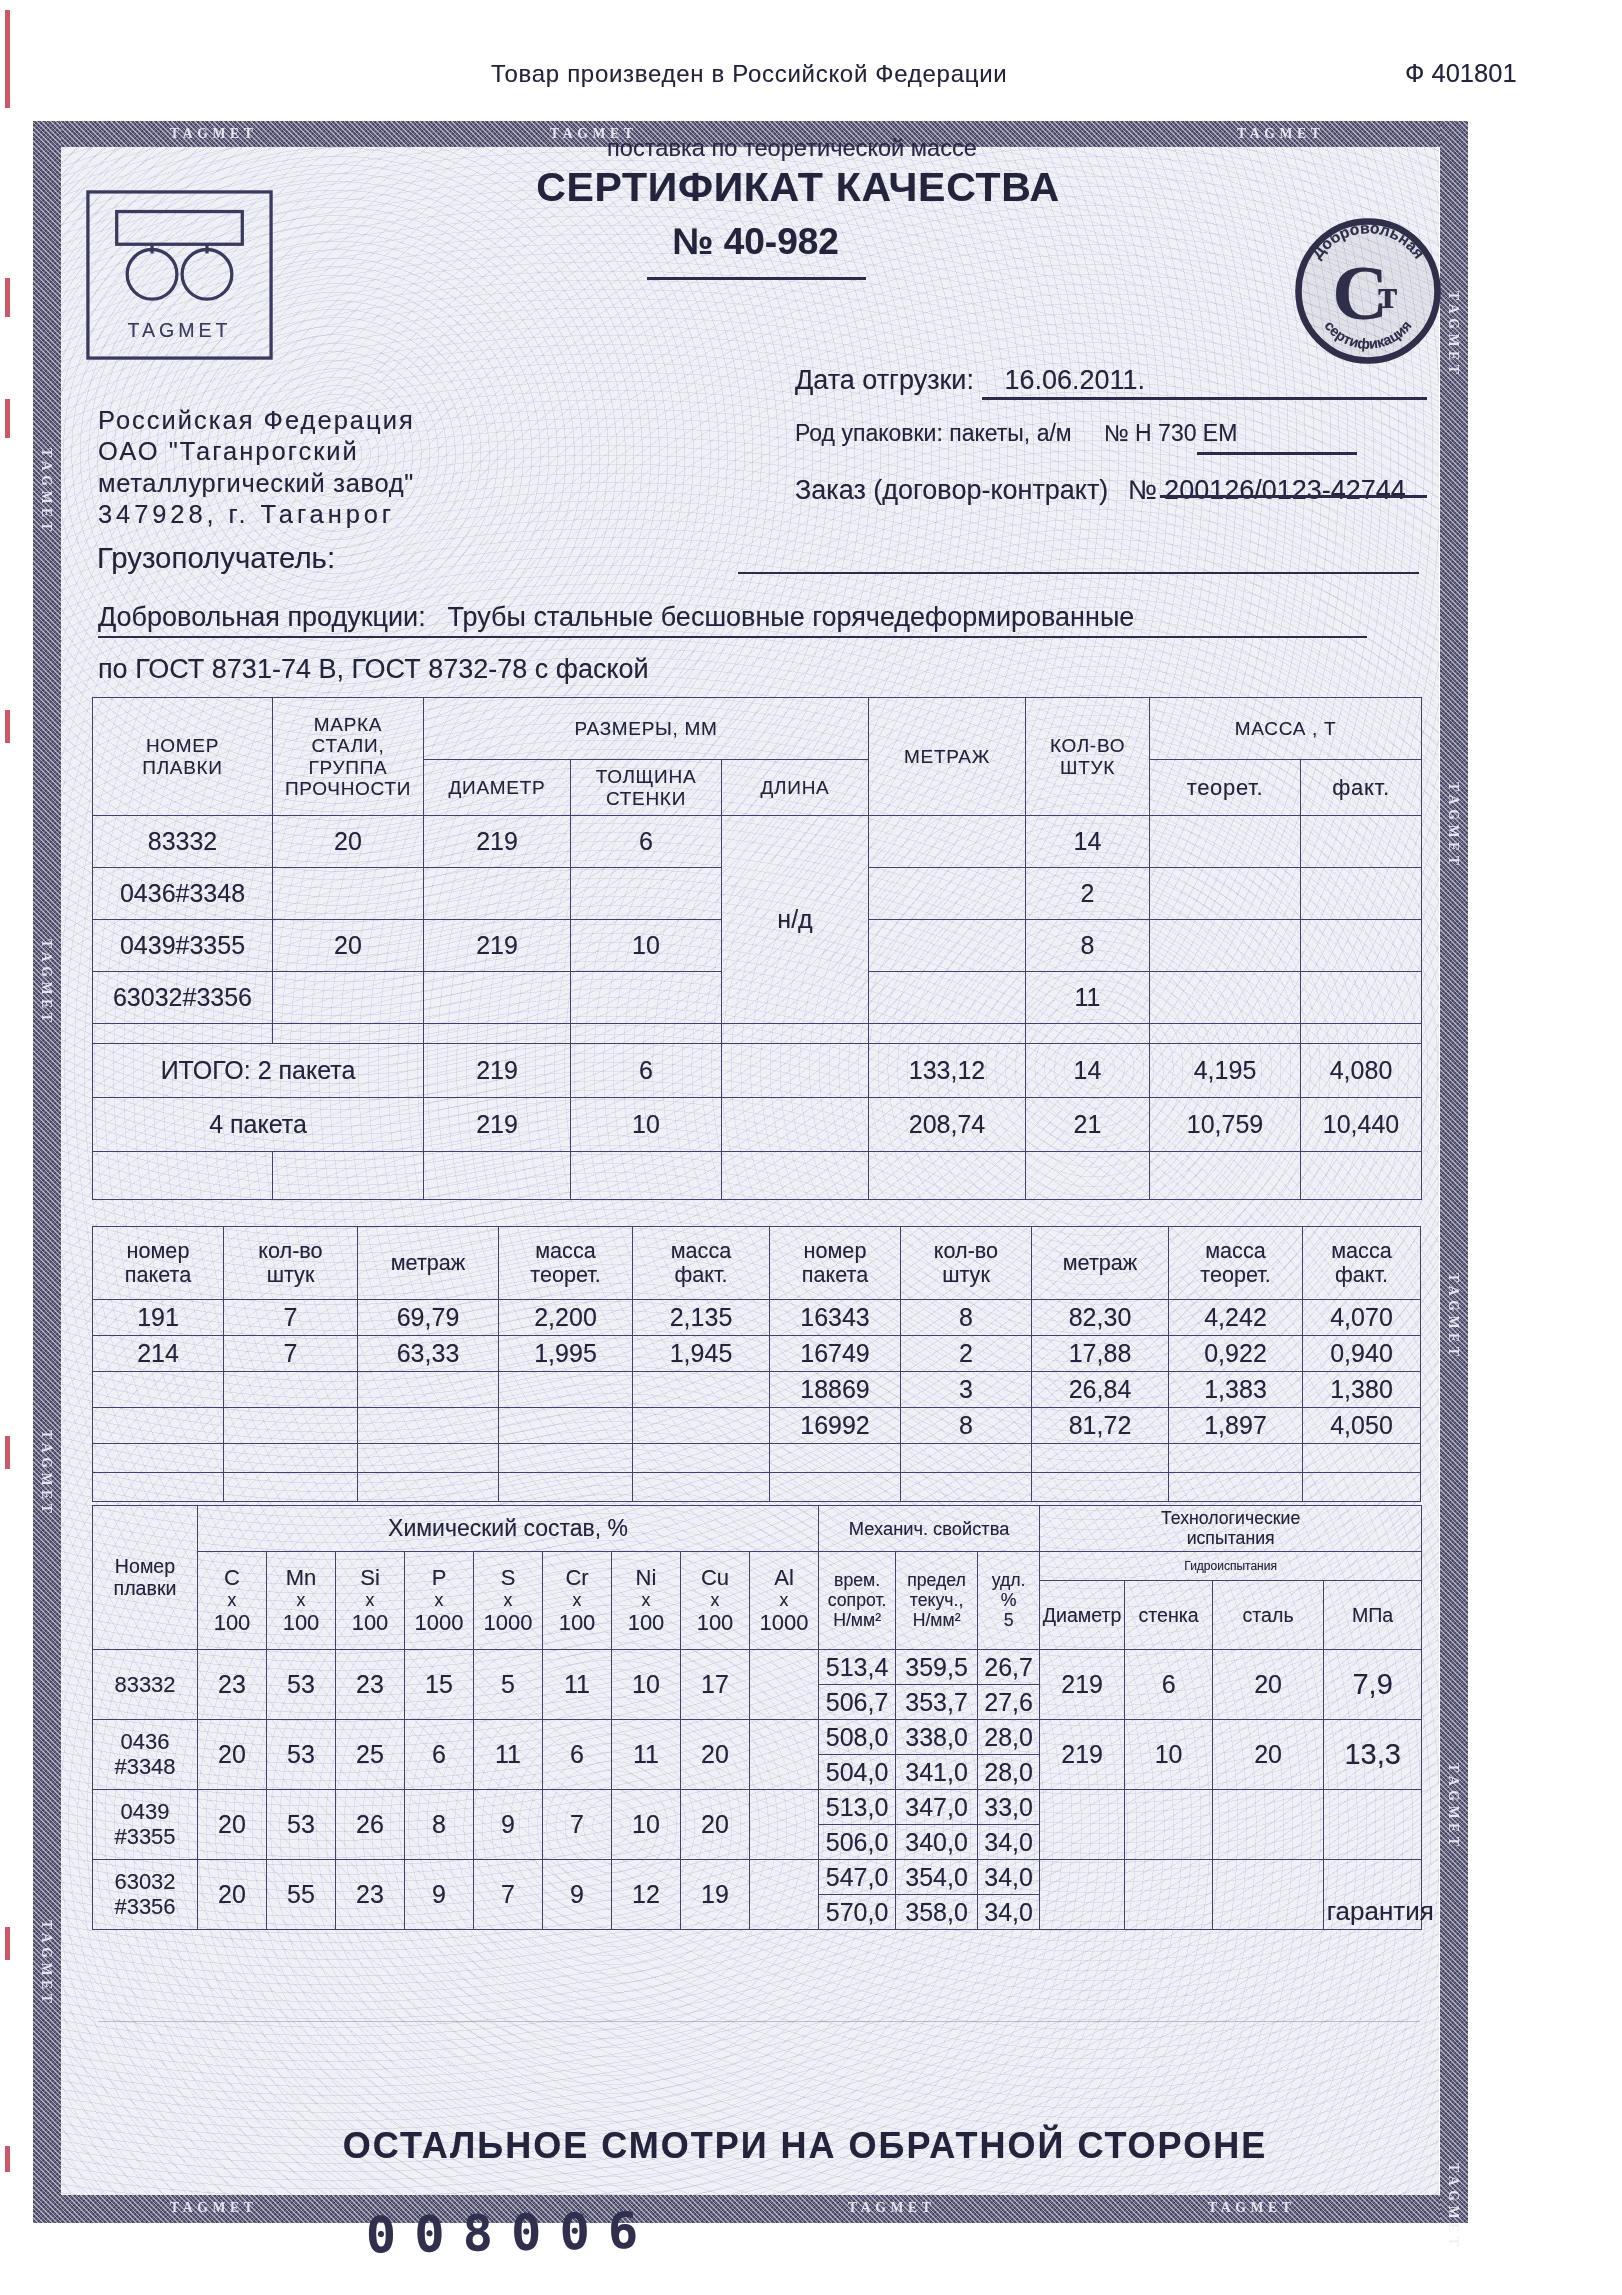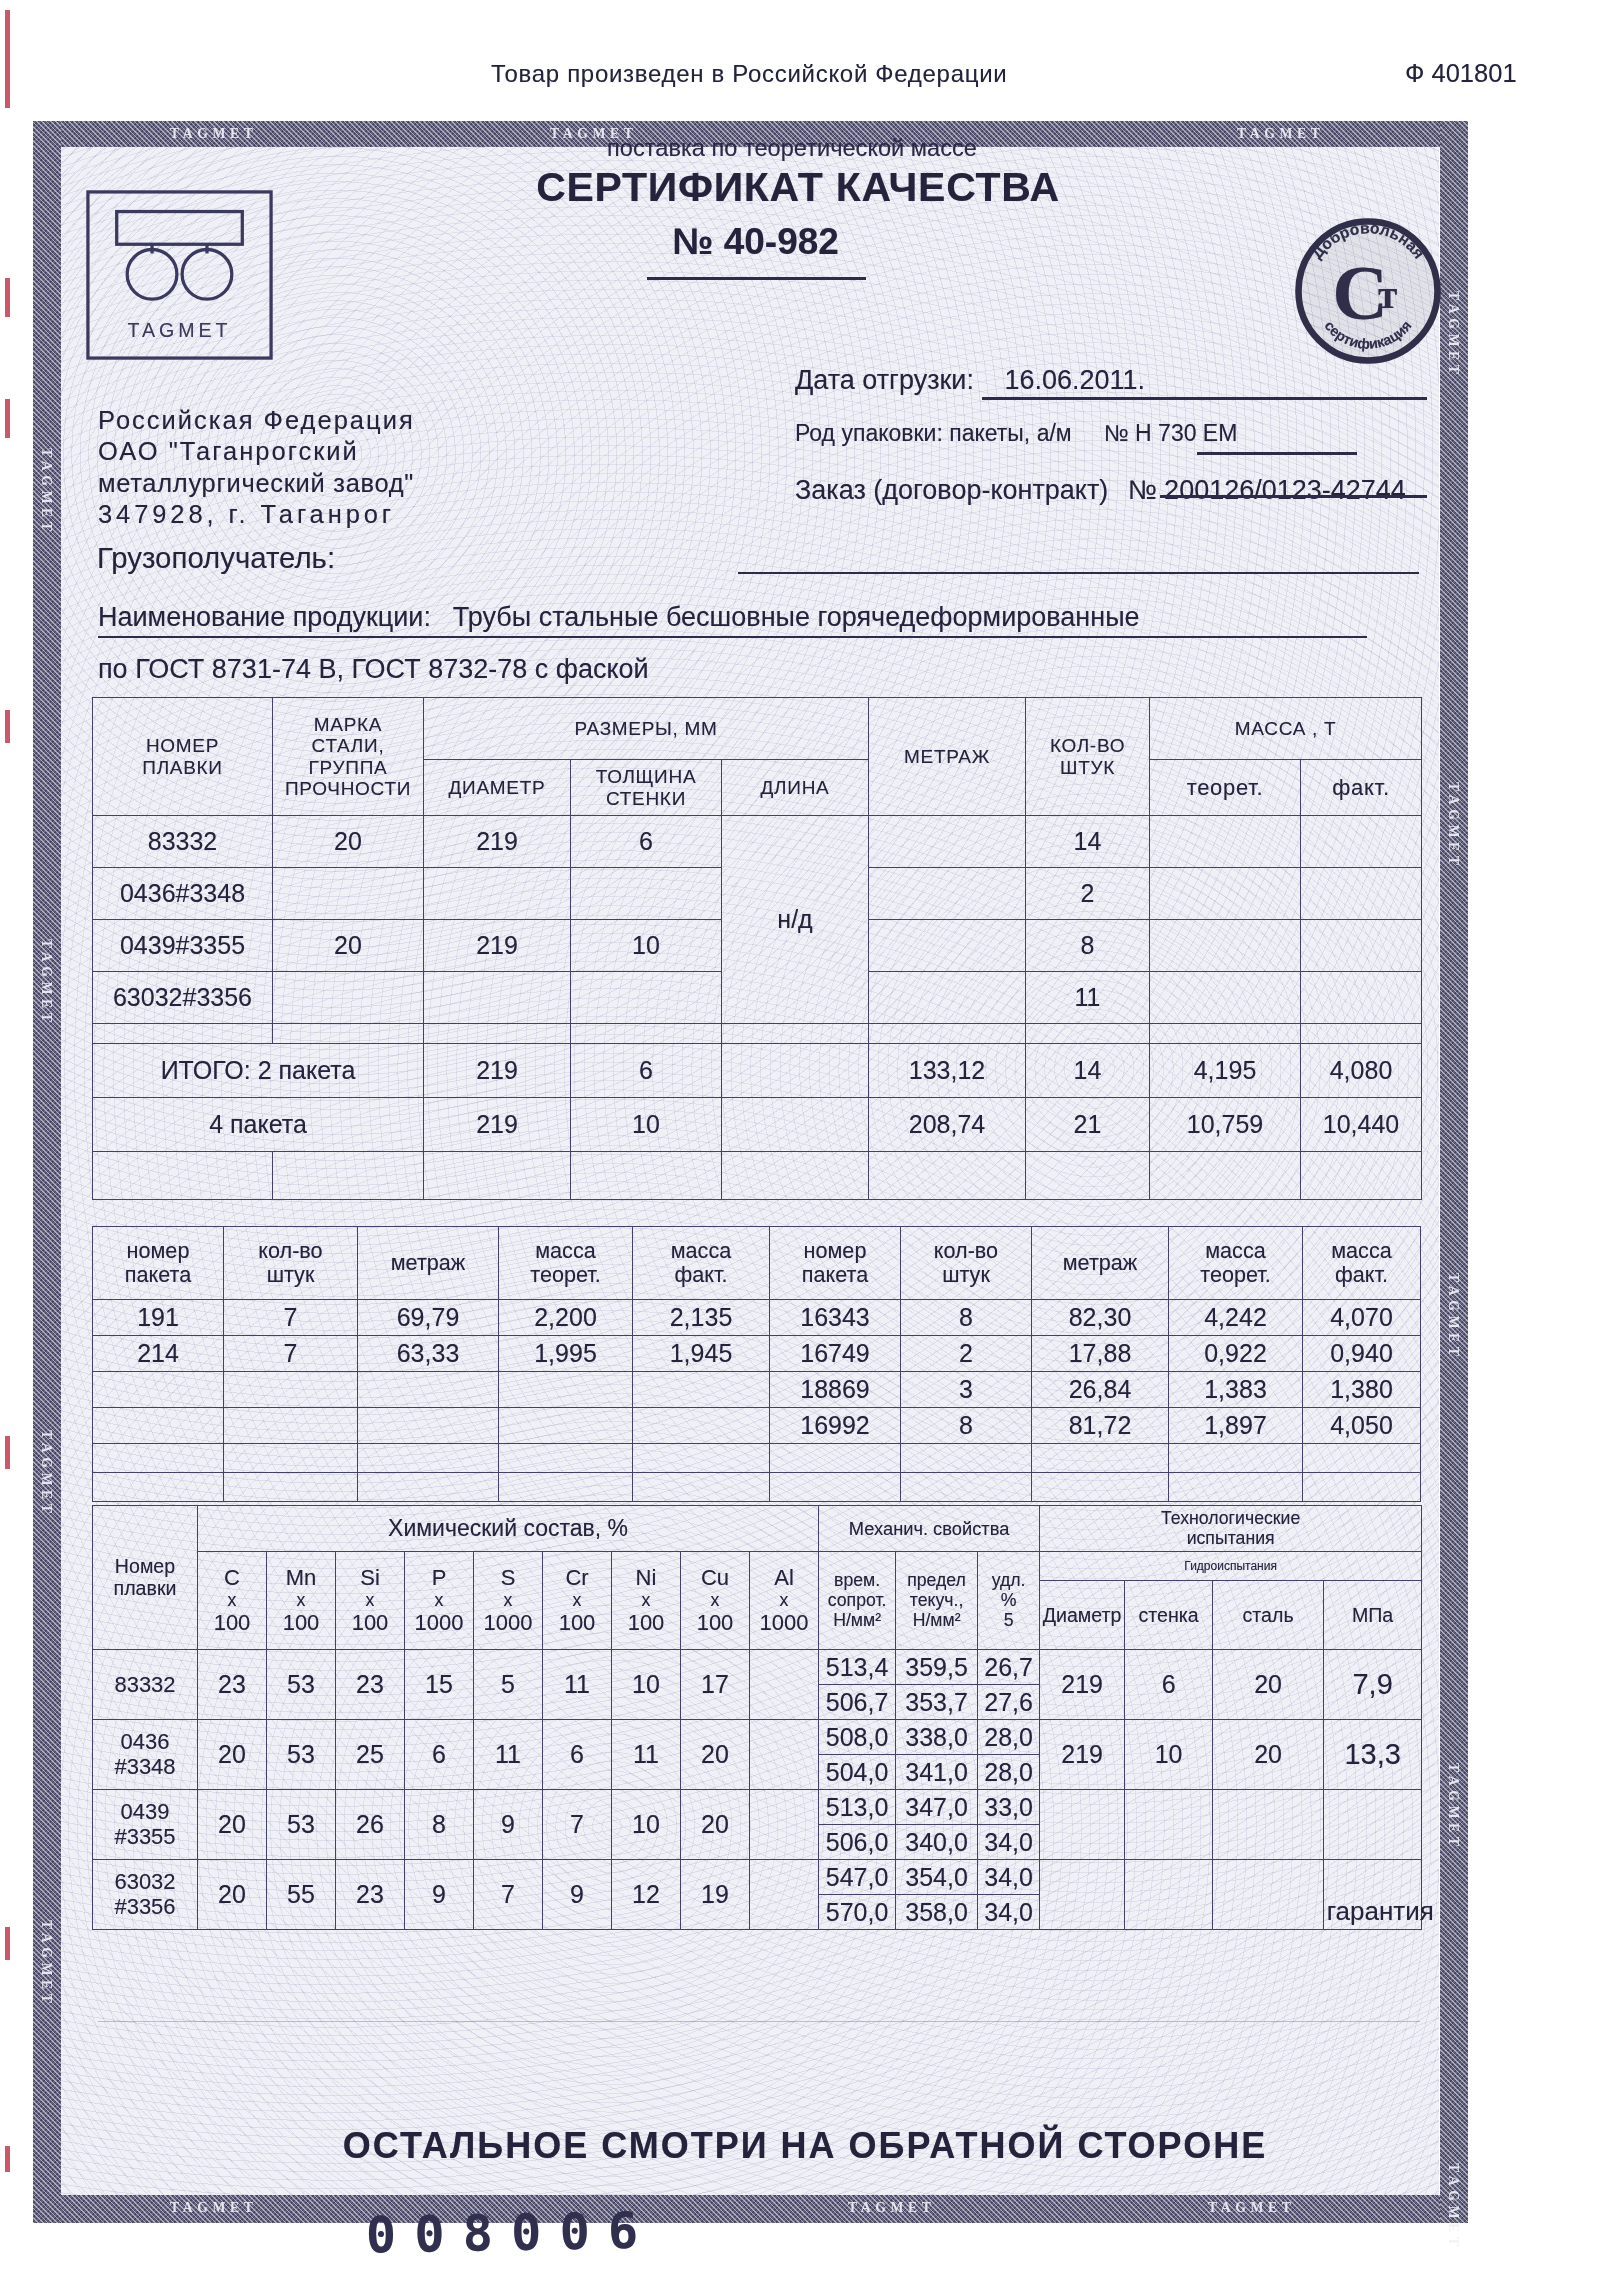--- a/index.html
+++ b/index.html
@@ -147,21 +147,21 @@
 
 <div class="abs lbl" style="left:98px;top:406px;font-size:25.5px;letter-spacing:2px;">Российская  Федерация</div>
 <div class="abs lbl" style="left:98px;top:437px;font-size:25.5px;letter-spacing:2px;">ОАО  "Таганрогский</div>
 <div class="abs lbl" style="left:98px;top:469px;font-size:25.5px;letter-spacing:0.7px;">металлургический завод"</div>
 <div class="abs lbl" style="left:98px;top:500px;font-size:25.5px;letter-spacing:3.9px;">347928,  г.  Таганрог</div>
 
 <div class="abs lbl" style="left:97px;top:541px;font-size:29.4px;">Грузополучатель:</div>
 <div class="ul" style="left:738px;top:572px;width:681px;height:2px;"></div>
 
 <div class="abs" style="left:98px;top:602px;font-size:27px;white-space:nowrap;">
-  <span>Наименование продукции:</span>
+  <span>Добровольная продукции:</span>
   <span style="margin-left:14.4px;">Трубы стальные бесшовные горячедеформированные</span>
 </div>
 <div class="ul" style="left:98px;top:636px;width:1269px;height:2px;"></div>
 <div class="abs lbl" style="left:98px;top:654px;font-size:27px;">по ГОСТ 8731-74 В, ГОСТ 8732-78 с фаской</div>
 
 <table class="t1" style="left:92px;top:697px;width:1328px;">
   <colgroup>
     <col style="width:180px">
       <col style="width:151px">
       <col style="width:147px">

